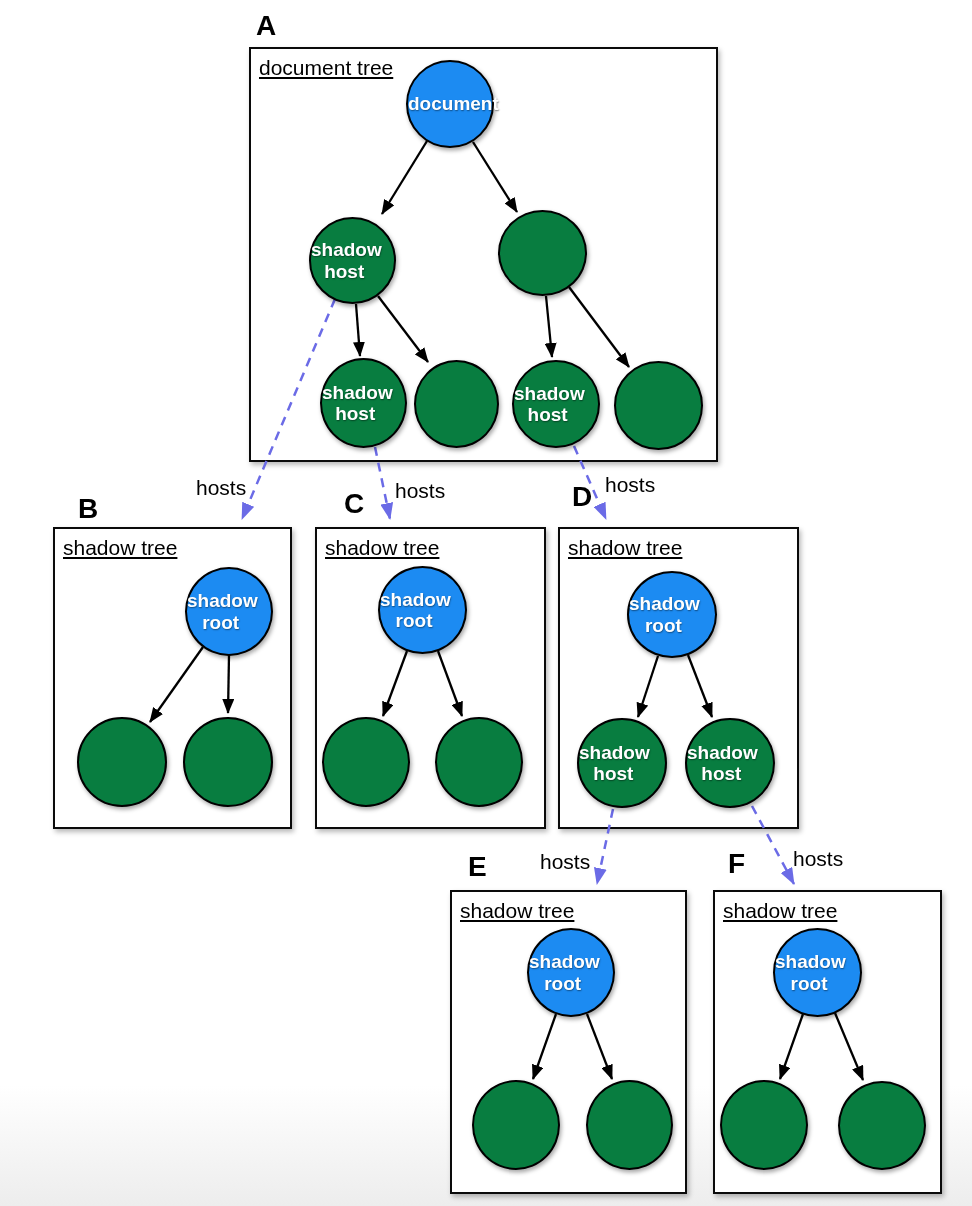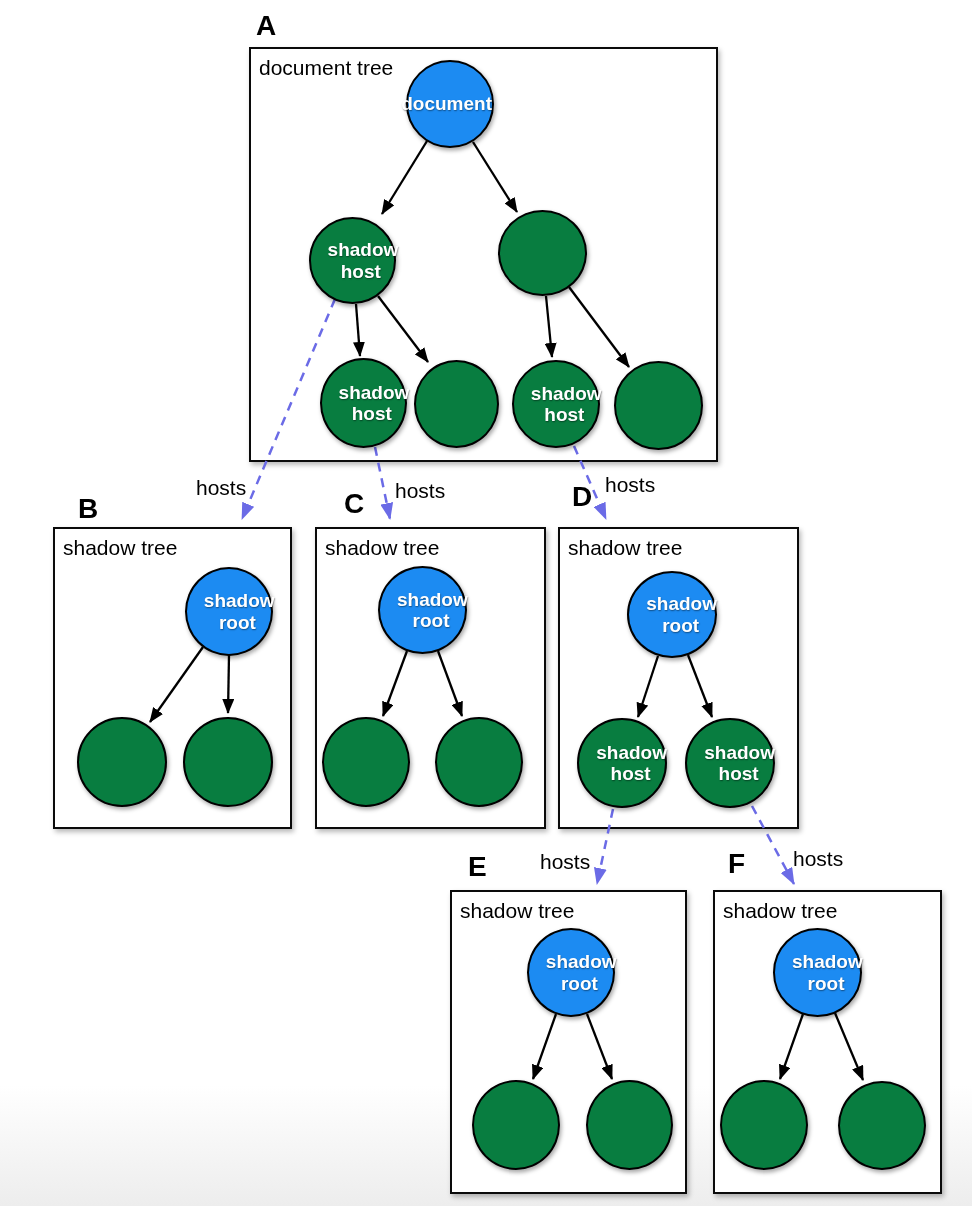--- a/index.html
+++ b/index.html
@@ -18,34 +18,35 @@
     box-shadow: 2px 3px 5px rgba(0,0,0,0.28);
     z-index: 1;
   }
   .panel-title {
     position: absolute;
     left: 8px;
     top: 7px;
     font-size: 21px;
     color: #000;
     white-space: nowrap;
+    text-decoration: underline;
   }
   svg.edges { position: absolute; left: 0; top: 0; z-index: 2; }
   .edge-black { stroke: var(--edge-black); stroke-width: 2.3; fill: none; }
   .edge-hosts { stroke: var(--hosts-purple); stroke-width: 2.5; stroke-dasharray: 9 7; fill: none; }
   #ah-black path { fill: var(--edge-black); }
   #ah-purple path { fill: var(--hosts-purple); }
   .node {
     position: absolute;
     border-radius: 50%;
     border: 2.5px solid #000;
     box-shadow: 1.5px 2.5px 4px rgba(0,0,0,0.35);
     display: flex;
     align-items: center;
-    justify-content: flex-end;
+    justify-content: flex-start;
     z-index: 3;
     box-sizing: border-box;
   }
   .node.blue  { background: var(--node-blue); }
   .node.green { background: var(--node-green); }
   .node .lbl {
     color: #fff;
     font-weight: bold;
     font-size: 19px;
     line-height: 1.12;

